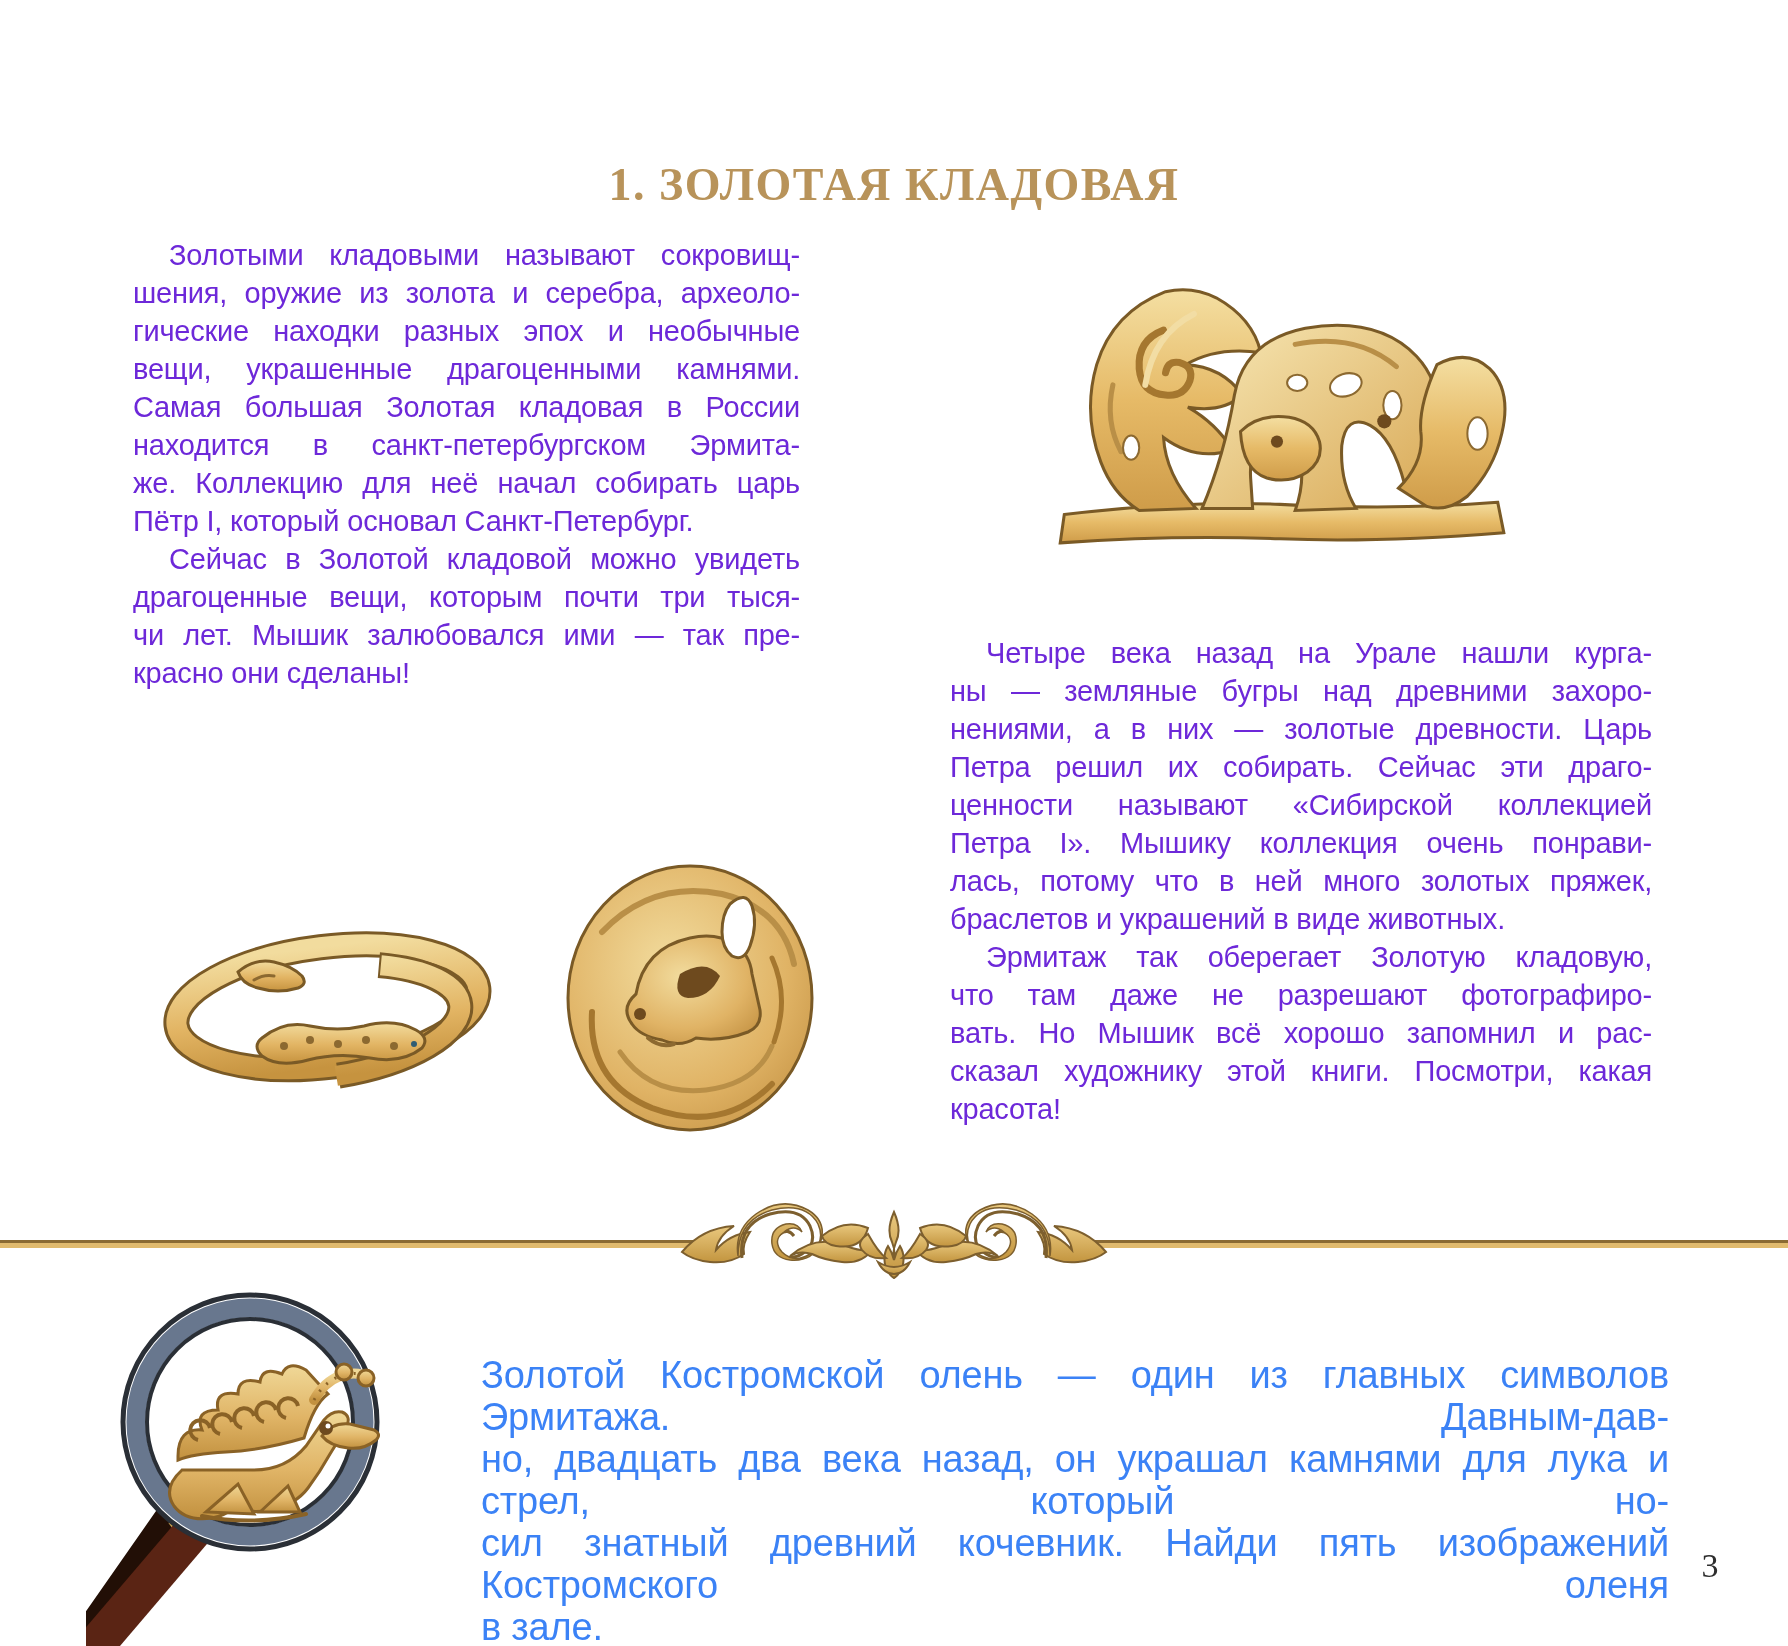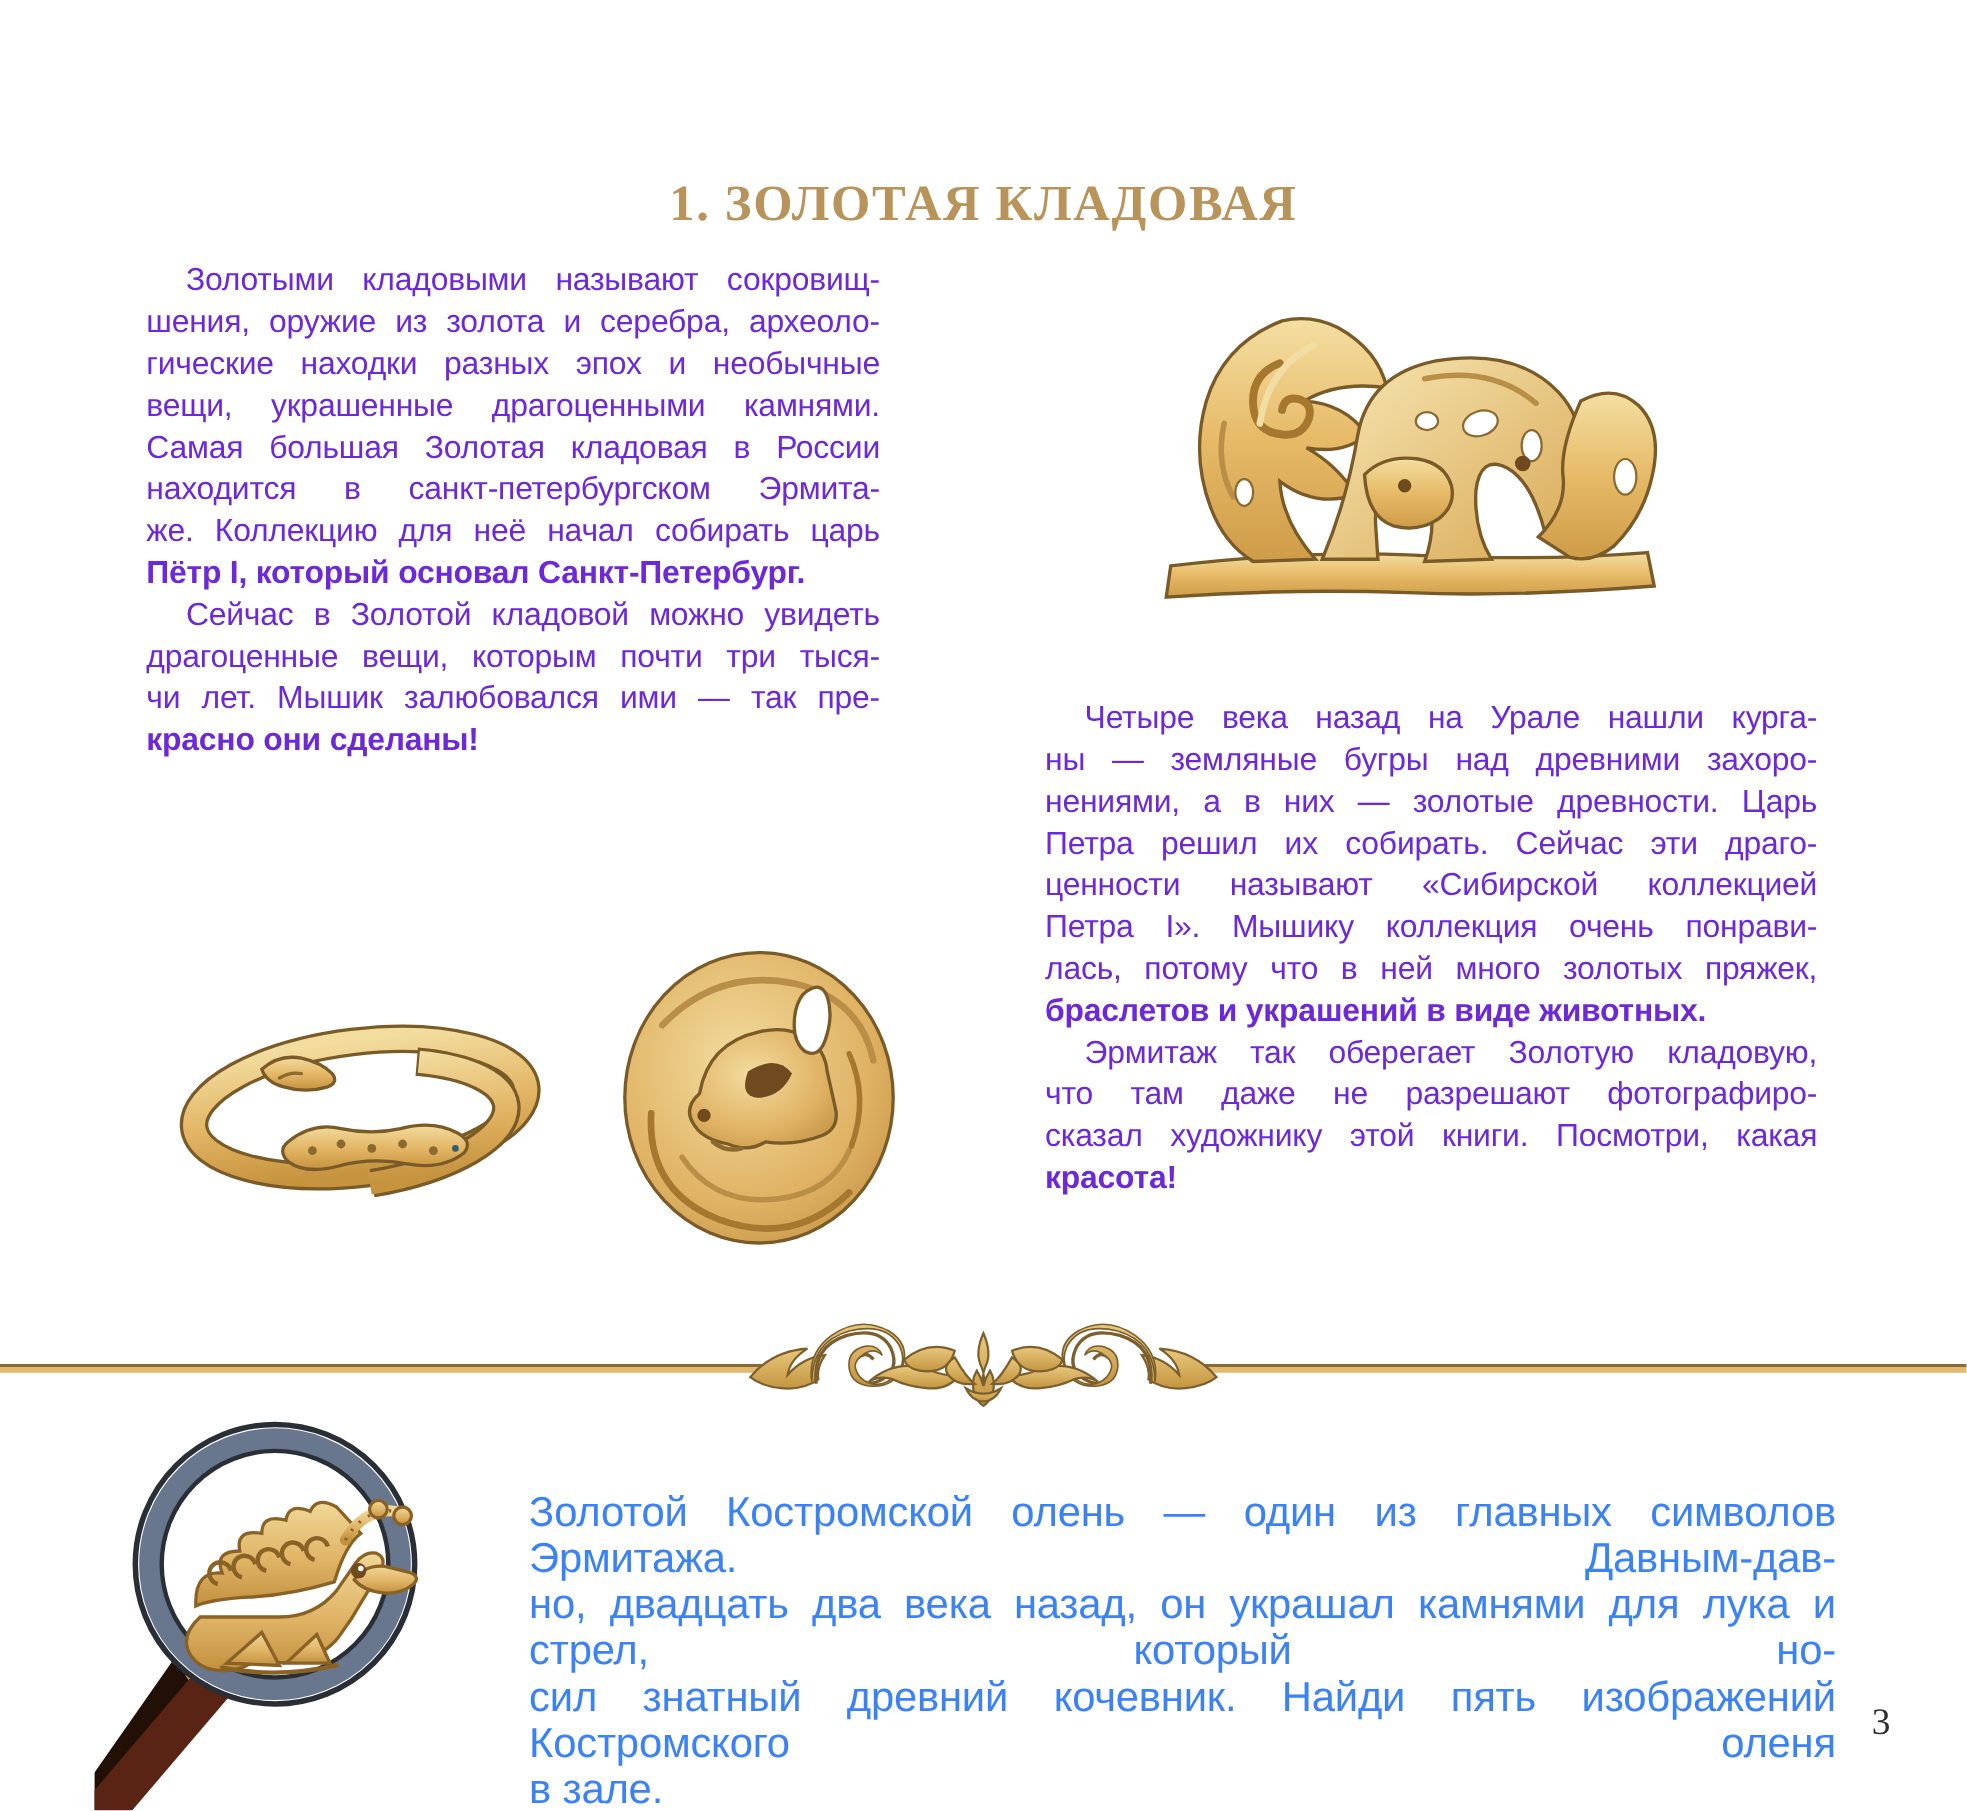--- a/index.html
+++ b/index.html
@@ -7,21 +7,21 @@
     position:relative;width:1788px;height:1646px;background:#ffffff;
     overflow:hidden;font-family:"Liberation Sans",sans-serif;
   }
   .title{
     position:absolute;top:128px;left:0;width:100%;text-align:center;
     font-family:"Liberation Serif",serif;font-weight:bold;
     font-size:46px;line-height:52px;letter-spacing:1.5px;color:#b8935a;
   }
   .col{position:absolute;color:#6d28d9;font-size:29px;line-height:38px;letter-spacing:-0.2px;}
   .col .ln{text-align:justify;text-align-last:justify;white-space:normal;}
-  .col .ln.end{text-align-last:left;font-weight:bold;}
+  .col .ln.end{text-align-last:left;}
   .col .ln.ind{text-indent:36px;}
   .left-col{left:133px;top:236px;width:667px;}
   .right-col{left:950px;top:634px;width:702px;}
   .caption{
     position:absolute;left:481px;top:1354px;width:1188px;
     color:#3b82f6;font-size:38px;line-height:42px;letter-spacing:-0.2px;
   }
   .caption .ln{text-align:justify;text-align-last:justify;}
   .caption .ln.end{text-align-last:left;}
   .divider-line{
@@ -102,20 +102,21 @@
     <div class="ln ind">Четыре века назад на Урале нашли курга-</div>
     <div class="ln">ны — земляные бугры над древними захоро-</div>
     <div class="ln">нениями, а в них — золотые древности. Царь</div>
     <div class="ln">Петра решил их собирать. Сейчас эти драго-</div>
     <div class="ln">ценности называют «Сибирской коллекцией</div>
     <div class="ln">Петра I». Мышику коллекция очень понрави-</div>
     <div class="ln">лась, потому что в ней много золотых пряжек,</div>
     <div class="ln end">браслетов и украшений в виде животных.</div>
     <div class="ln ind">Эрмитаж так оберегает Золотую кладовую,</div>
     <div class="ln">что там даже не разрешают фотографиро-</div>
+    <div class="ln">вать. Но Мышик всё хорошо запомнил и рас-</div>
     <div class="ln">сказал художнику этой книги. Посмотри, какая</div>
     <div class="ln end">красота!</div>
   </div>
 
   <svg class="illus bracelet" viewBox="0 0 352 168" aria-hidden="true">
     <defs>
       <linearGradient id="g2" x1="0" y1="0" x2="0" y2="1">
         <stop offset="0" stop-color="#f2dc9e"></stop>
           <stop offset="0.55" stop-color="#e2b463"></stop>
           <stop offset="1" stop-color="#c6933f"></stop>

